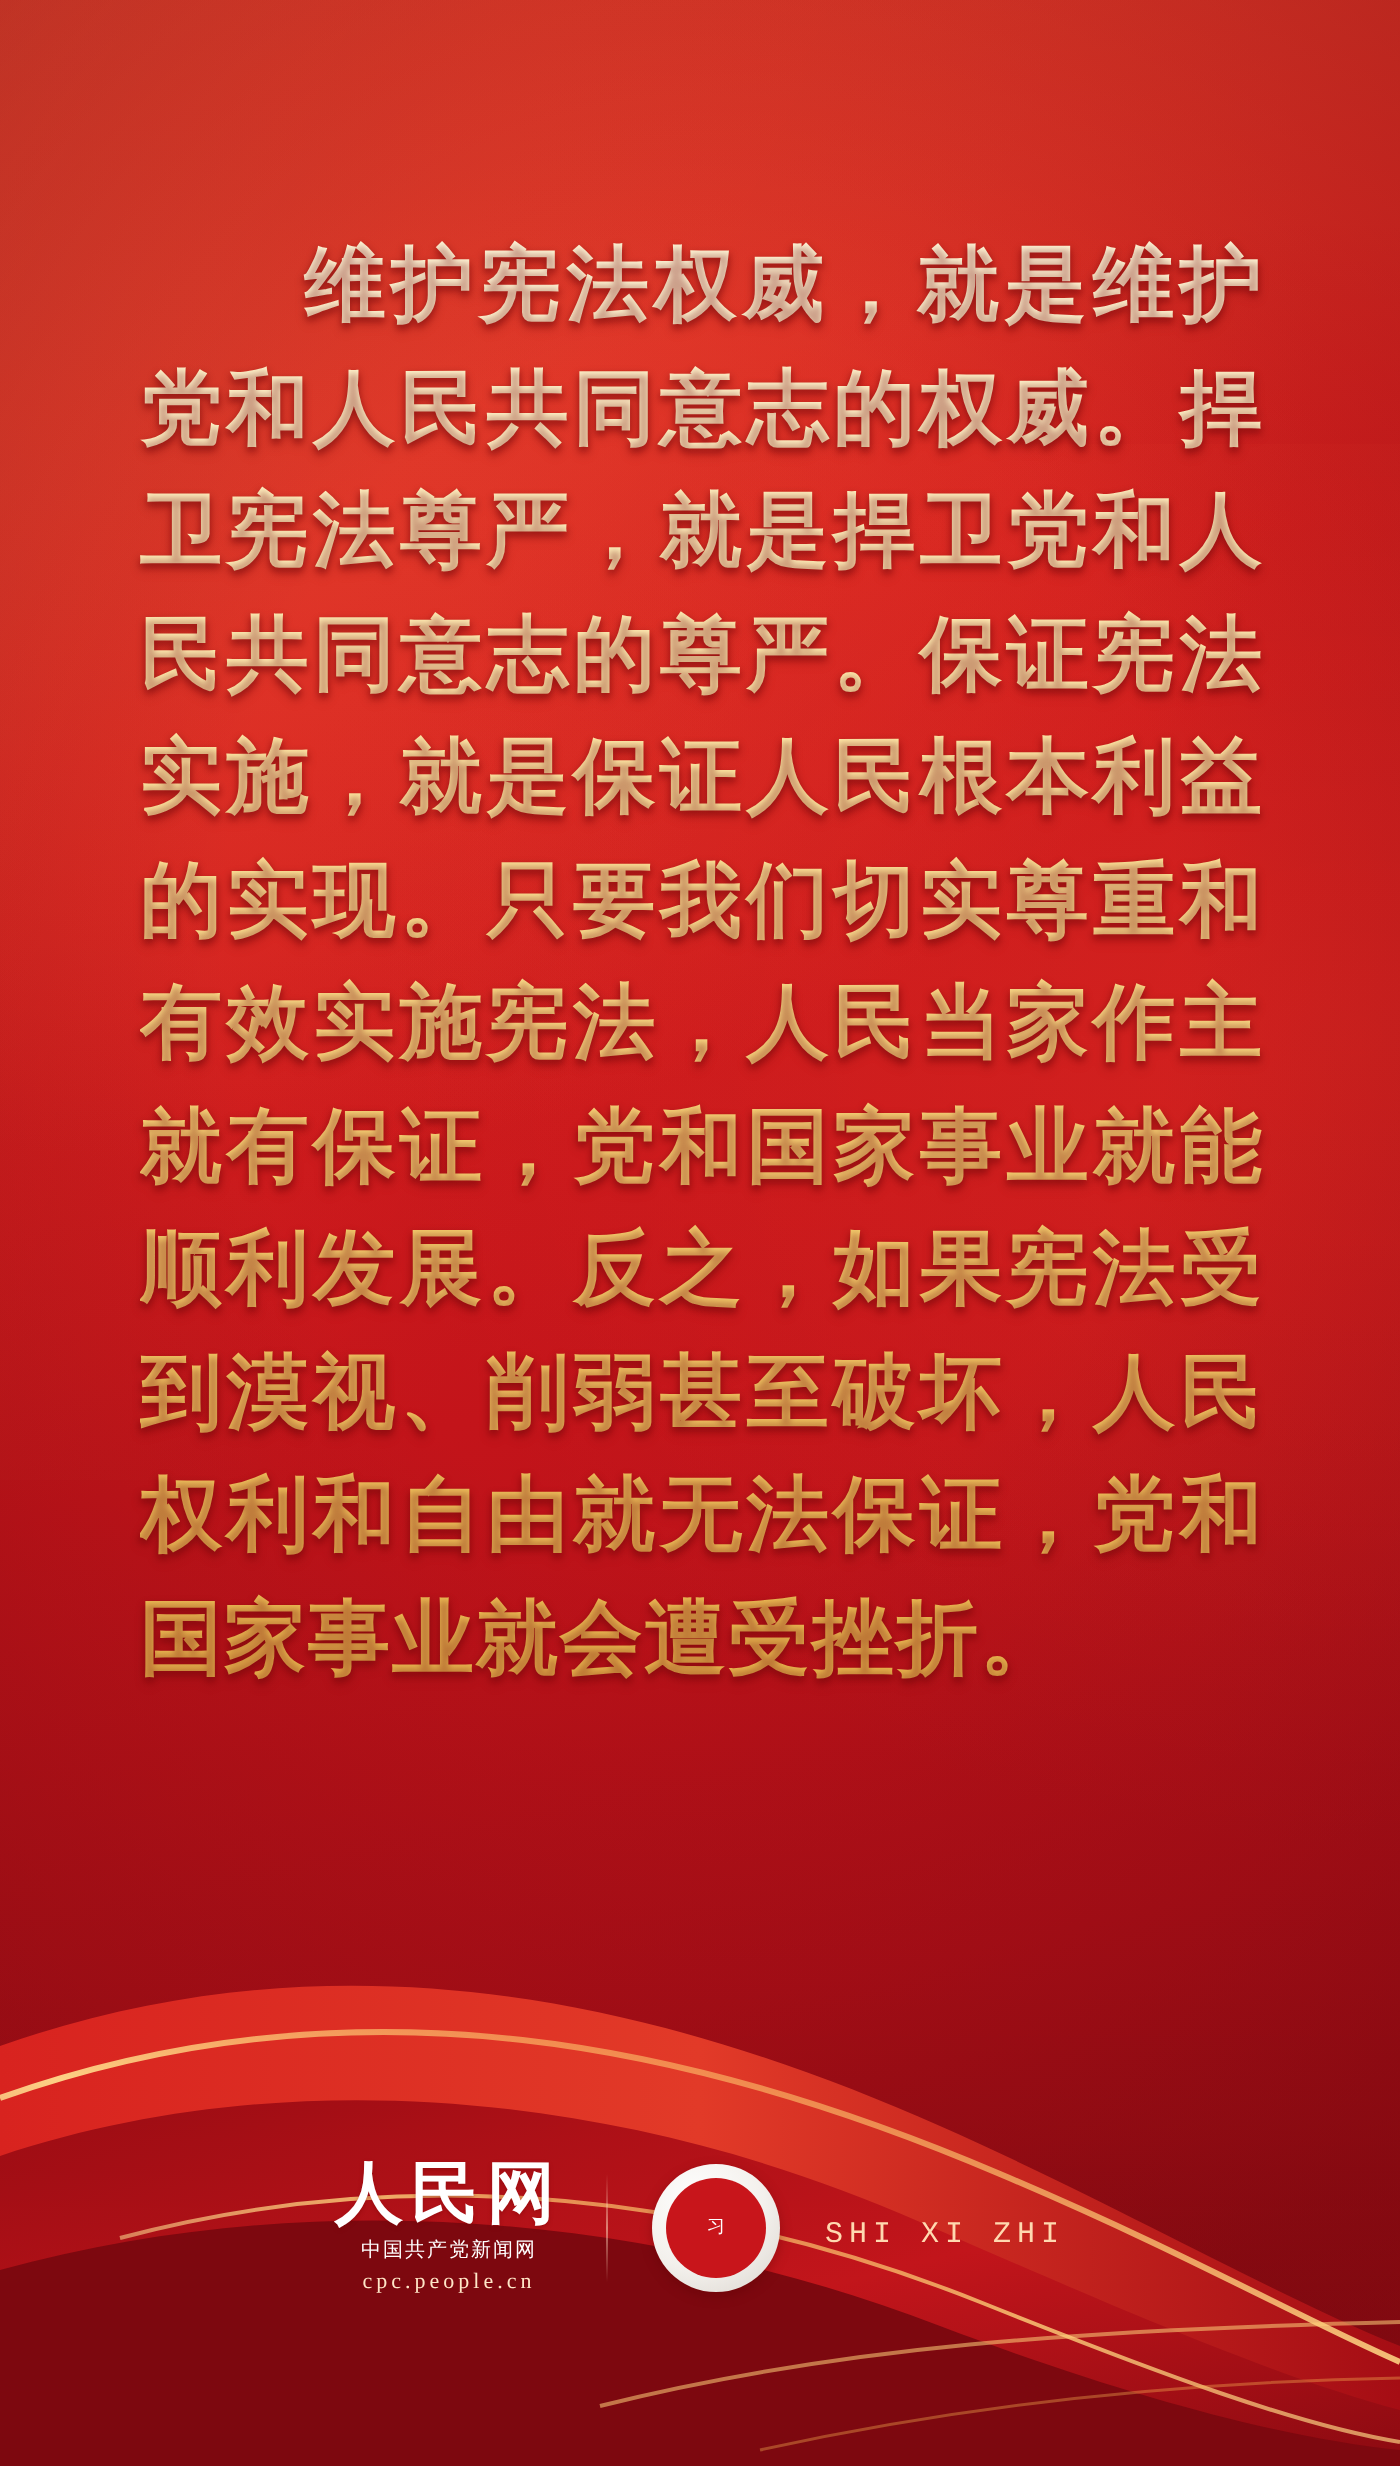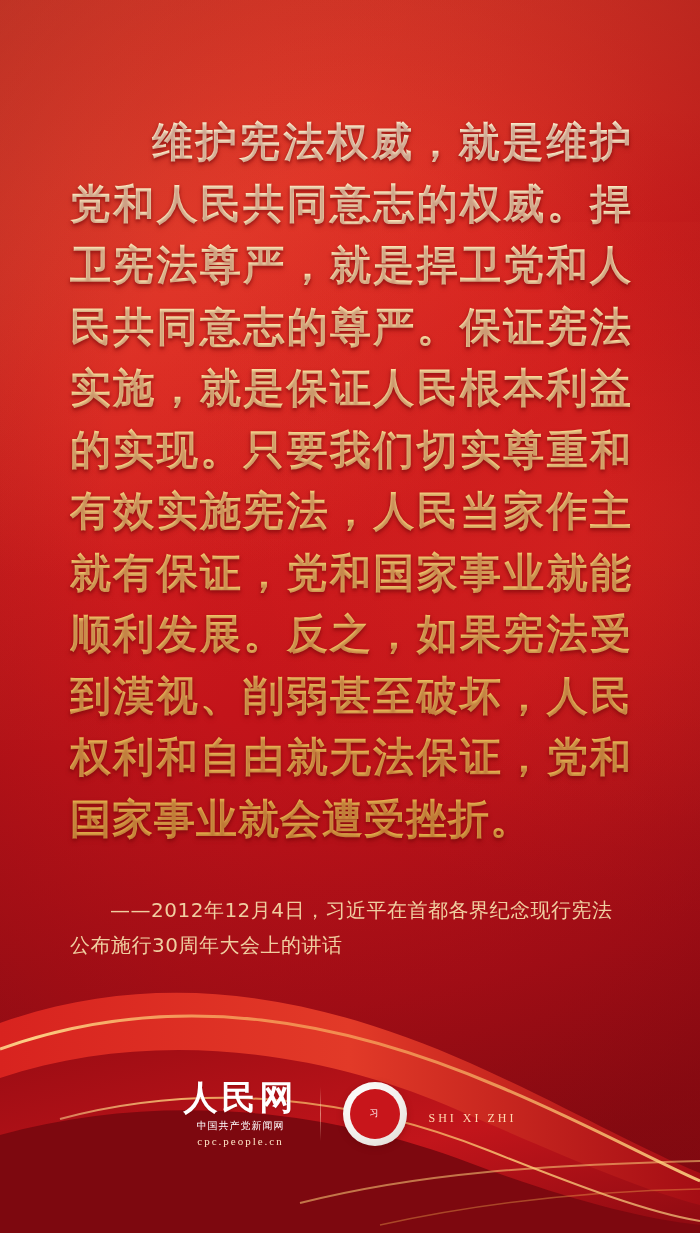--- a/index.html
+++ b/index.html
@@ -174,38 +174,37 @@
   .shixi-main {
     font-family: "DejaVu Serif", "Liberation Serif", serif;
     font-size: 36px;
     font-weight: 700;
     color: #ffffff;
     letter-spacing: 3px;
     text-shadow: 0 1px 2px rgba(120,0,0,0.45);
   }
   .shixi-pinyin {
     margin-top: 8px;
-    font-family: Liberation Serif, serif;
-    font-size: 12px;
+    font-family: Liberation Mono, monospace;
+    font-size: 15px;
     color: #ffd9b0;
     letter-spacing: 3px;
   }
 </style>
 </head>
 <body>
 
 <div class="poster">
 
   <div class="sheen-a"></div>
   <div class="sheen-b"></div>
   <div class="vignette"></div>
 
   <div class="quote">维护宪法权威，就是维护党和人民共同意志的权威。捍卫宪法尊严，就是捍卫党和人民共同意志的尊严。保证宪法实施，就是保证人民根本利益的实现。只要我们切实尊重和有效实施宪法，人民当家作主就有保证，党和国家事业就能顺利发展。反之，如果宪法受到漠视、削弱甚至破坏，人民权利和自由就无法保证，党和国家事业就会遭受挫折。</div>
 
-  <div class="attribution">——2012年12月4日，习近平在首都各界纪念现行宪法公布施行30周年大会上的讲话</div>
 
   <div class="wave-wrap">
     <svg viewBox="0 0 700 360" preserveAspectRatio="none" aria-hidden="true">
       <defs>
         <linearGradient id="gDark" x1="0" y1="0" x2="1" y2="1">
           <stop offset="0%" stop-color="#9b0c13"></stop>
           <stop offset="55%" stop-color="#c2151b"></stop>
           <stop offset="100%" stop-color="#8c0a11"></stop>
         </linearGradient>
         <linearGradient id="gMid" x1="0" y1="0" x2="1" y2="0">

